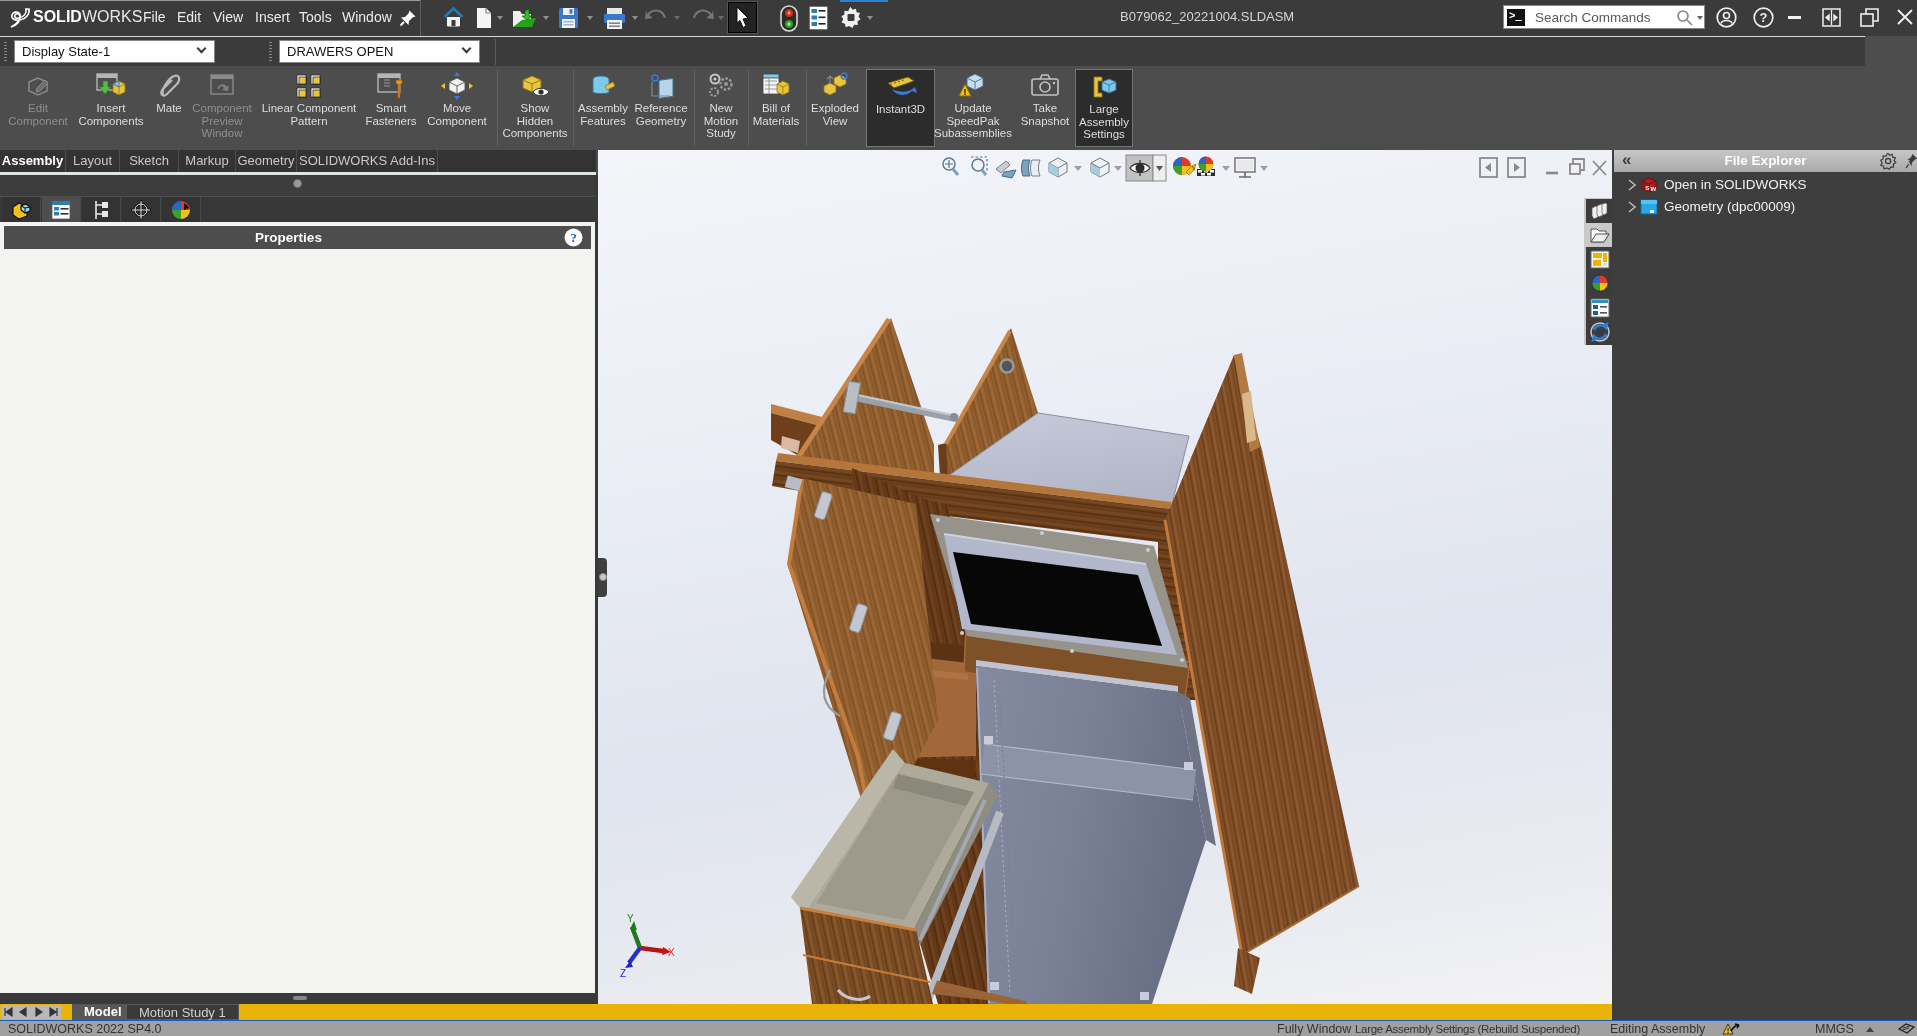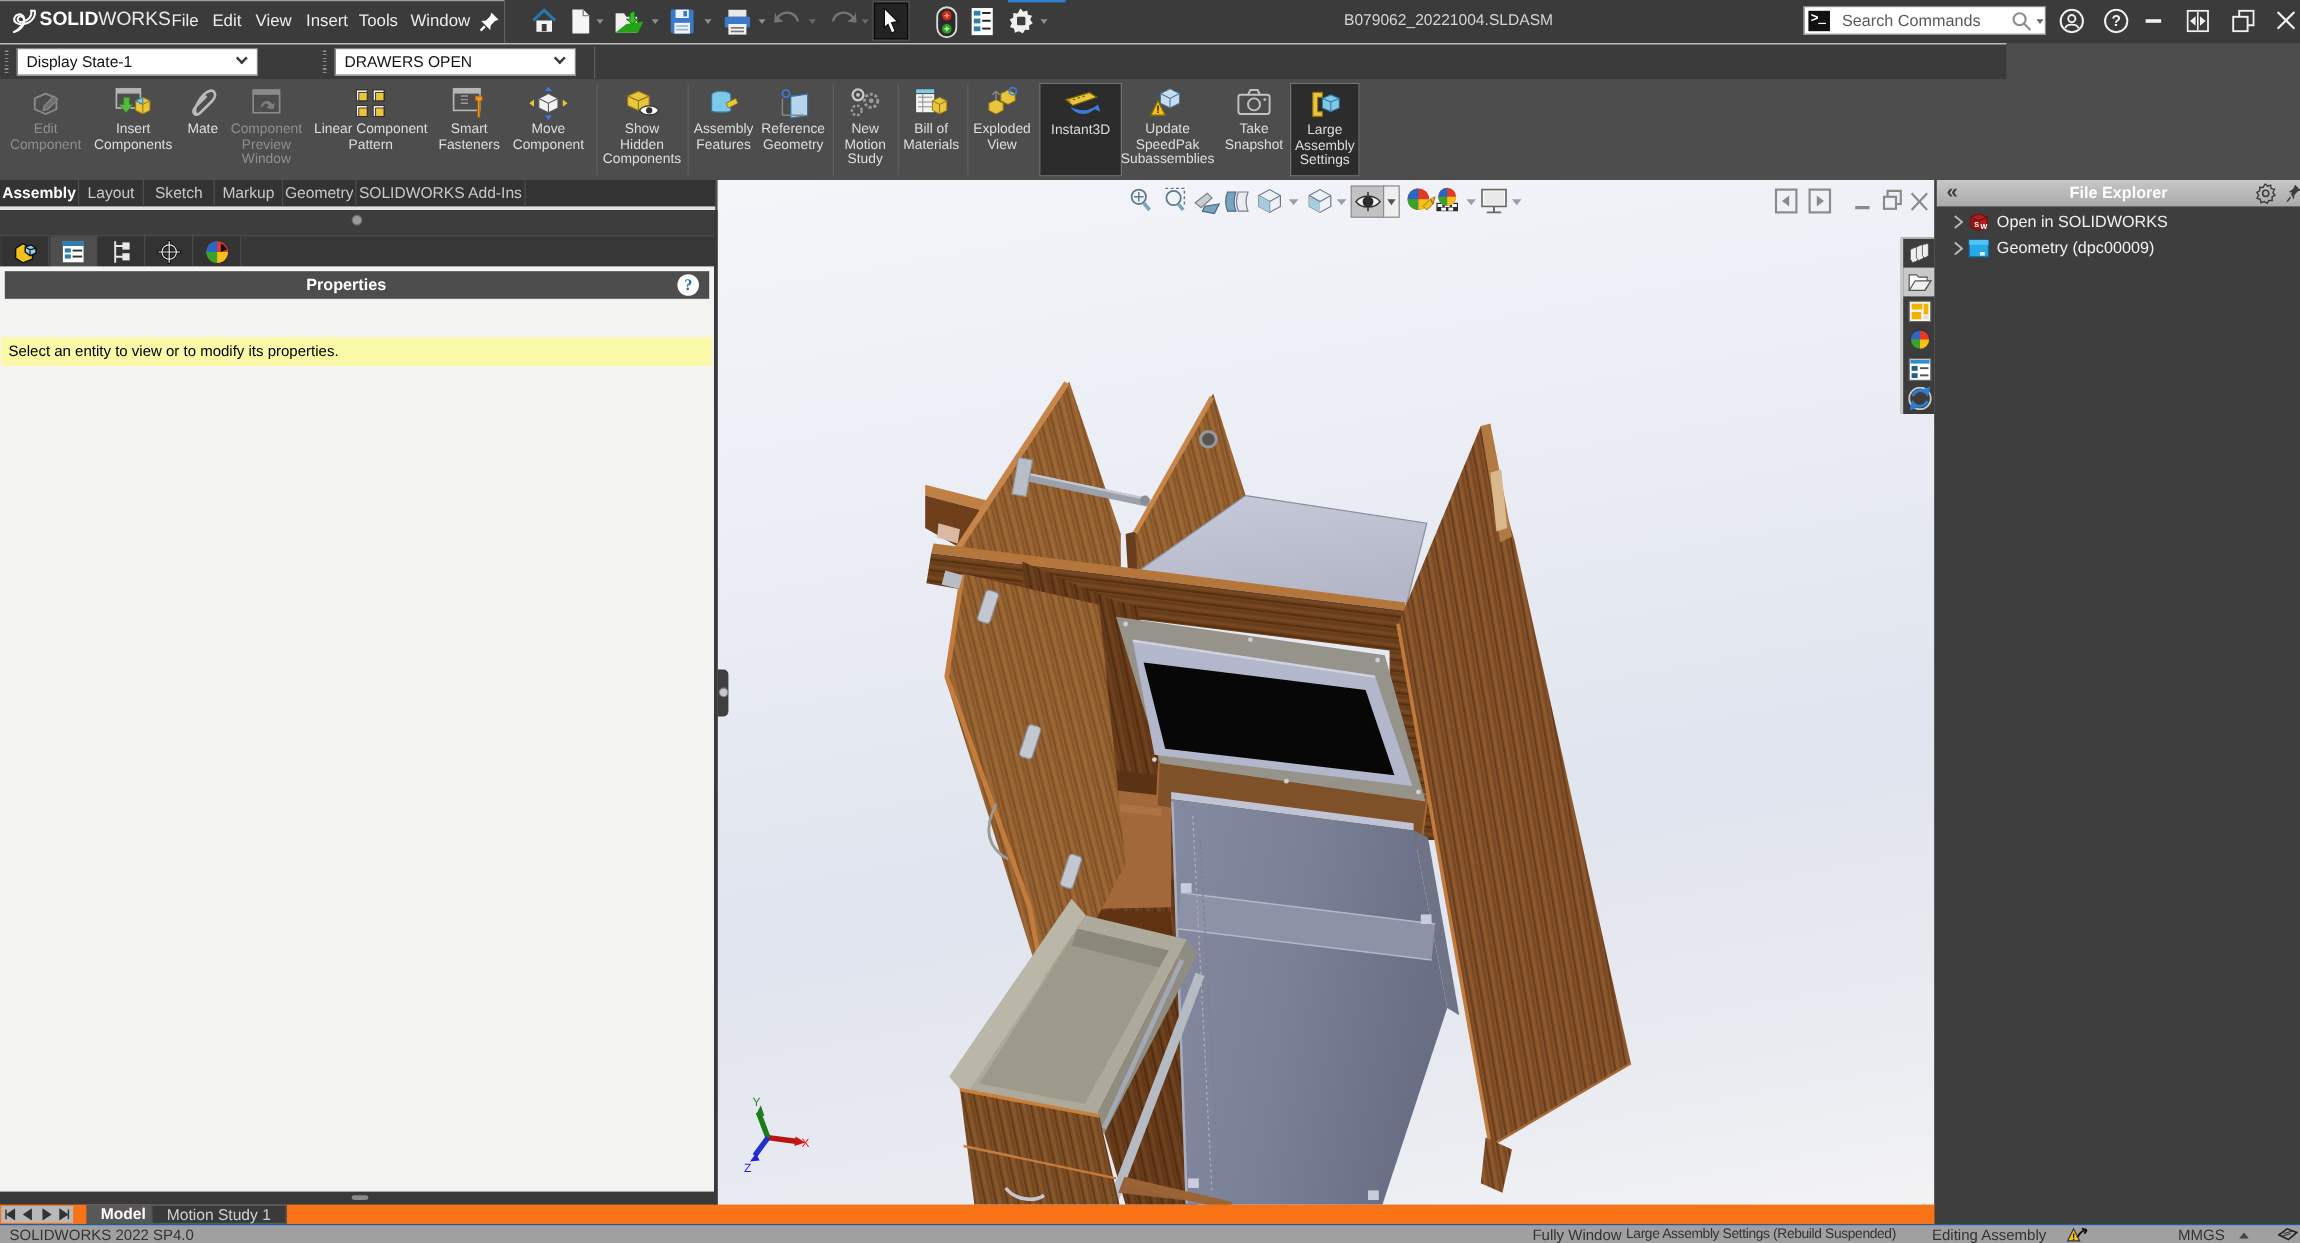--- a/index.html
+++ b/index.html
@@ -11,21 +11,21 @@
   #titlebar { left:0; top:0; width:1917px; height:36px; background:#3b3b3b; }
   #titlebar .menu { color:#ececec; font-size:14px; }
   #logo-text { color:#fff; font-size:16px; letter-spacing:0; }
   #fname { color:#d5d5d5; font-size:13px; }
   #searchbox { left:1503px; top:5px; width:202px; height:24px; background:#fff; border:1px solid #8a8a8a; }
   #searchbox .ph { color:#595959; font-size:13.5px; position:absolute; left:31px; top:4px; }
 
   .car-s { width:0; height:0; border-left:3.5px solid transparent; border-right:3.5px solid transparent; border-top:4.5px solid #8f8f8f; }
 
   
-  #row2 { left:0; top:36px; width:1672px; height:30px; background:#3b3b3b; border-top:1px solid #d9d9d9; }
+  #row2 { left:0; top:36px; width:1865px; height:30px; background:#3b3b3b; border-top:1px solid #d9d9d9; }
   .combo { position:absolute; top:3px; height:23px; background:#fff; border:1px solid #858585; color:#111; font-size:13px; line-height:21px; padding-left:7px; }
   .combo .car { position:absolute; right:9px; top:4px; width:7px; height:7px; border-right:2px solid #3a3a3a; border-bottom:2px solid #3a3a3a; transform:rotate(45deg); }
   .grip { position:absolute; top:5px; width:3px; height:19px; background-image:repeating-linear-gradient(#888 0 1px, transparent 1px 3px); }
 
   
   #ribbon { left:0; top:66px; width:1917px; height:84px; background:#4d4d4d; }
   .rbtn { position:absolute; top:3px; height:78px; text-align:center; color:#dedede; font-size:11.5px; line-height:12.5px; }
   .rbtn svg { display:block; margin:3px auto 2px auto; }
   .rbtn.dis { color:#8f8f8f; }
   .rbtn.pressed { background:#2c2c2c; border:1px solid #747474; }
@@ -51,21 +51,21 @@
   
   #viewport { left:598px; top:150px; width:1014px; height:854px;
      background:linear-gradient(170deg,#f3f5f9 0%, #ebeef5 30%, #e0e4ee 62%, #e9ebf1 85%, #f3f3f4 100%); }
 
   
   #fepanel { left:1612px; top:150px; width:305px; height:870px; background:#3e3e3e; }
   #fehead { position:absolute; left:2px; top:0; width:303px; height:22px; background:linear-gradient(#c6c6c6,#aaaaaa); color:#fdfdfd; font-weight:bold; font-size:13.5px; text-align:center; line-height:22px; }
   .fe-row { position:absolute; left:0; width:100%; height:22px; color:#f0f0f0; font-size:13.5px; line-height:22px; }
 
   
-  #modeltabs { left:0; top:1004px; width:1612px; height:16px; background:#f97316; }
+  #modeltabs { left:0; top:1004px; width:1612px; height:16px; background:#eab308; }
   .mtab { position:absolute; top:0; height:16px; font-size:13px; line-height:15px; padding:0 12px; }
   #blueline { left:0; top:1020px; width:1917px; height:1px; background:#1b5abf; }
   #statusbar { left:0; top:1021px; width:1917px; height:15px; background:#a0a0a0; color:#333; font-size:12.5px; line-height:15px; }
   #statusbar span { position:absolute; top:1px; white-space:nowrap; }
 </style>
 </head>
 <body>
   <div class="abs" id="titlebar">
     <svg class="abs" style="left:8px;top:7px" width="24" height="23" viewBox="0 0 24 23">
       <path d="M3 20 C10 18 13 13 12 9 C11 6 8 6 7 8 C6 10 8 12 11 11 C16 10 19 6 18 2 L21 2 C22 7 18 12 12 13 C6 14 3 11 4 8 C5 5 9 4 11 6 C14 9 11 16 3 20 Z" fill="none" stroke="#fff" stroke-width="1.6"></path>
@@ -681,21 +681,20 @@
         </svg>
       </div>
     </div>
     <div id="prop-wrap">
       <div id="prop-head">Properties
         <svg class="abs" style="right:8px;top:2px" width="19" height="19" viewBox="0 0 19 19">
           <circle cx="9.5" cy="9.5" r="9" fill="#fdfdfd"></circle>
           <text x="9.5" y="14" text-anchor="middle" fill="#1f6eb5" font-size="13.5" font-weight="bold" font-family="Liberation Serif">?</text>
         </svg>
       </div>
-      <div id="msg-yellow">Select an entity to view or to modify its properties.</div>
     </div>
   </div>
   <div class="abs" id="lp-bottom">
     <div class="abs" style="left:293px;top:3px;width:14px;height:4px;background:#888;border-radius:2px"></div>
   </div>
   <div class="abs" id="lp-divider"></div>
   <div class="abs" id="fepanel">
     <div id="fehead">
       <span class="abs" style="left:8px;top:-1px;color:#3c3c3c;font-size:17px;font-weight:bold">«</span>
       File Explorer

